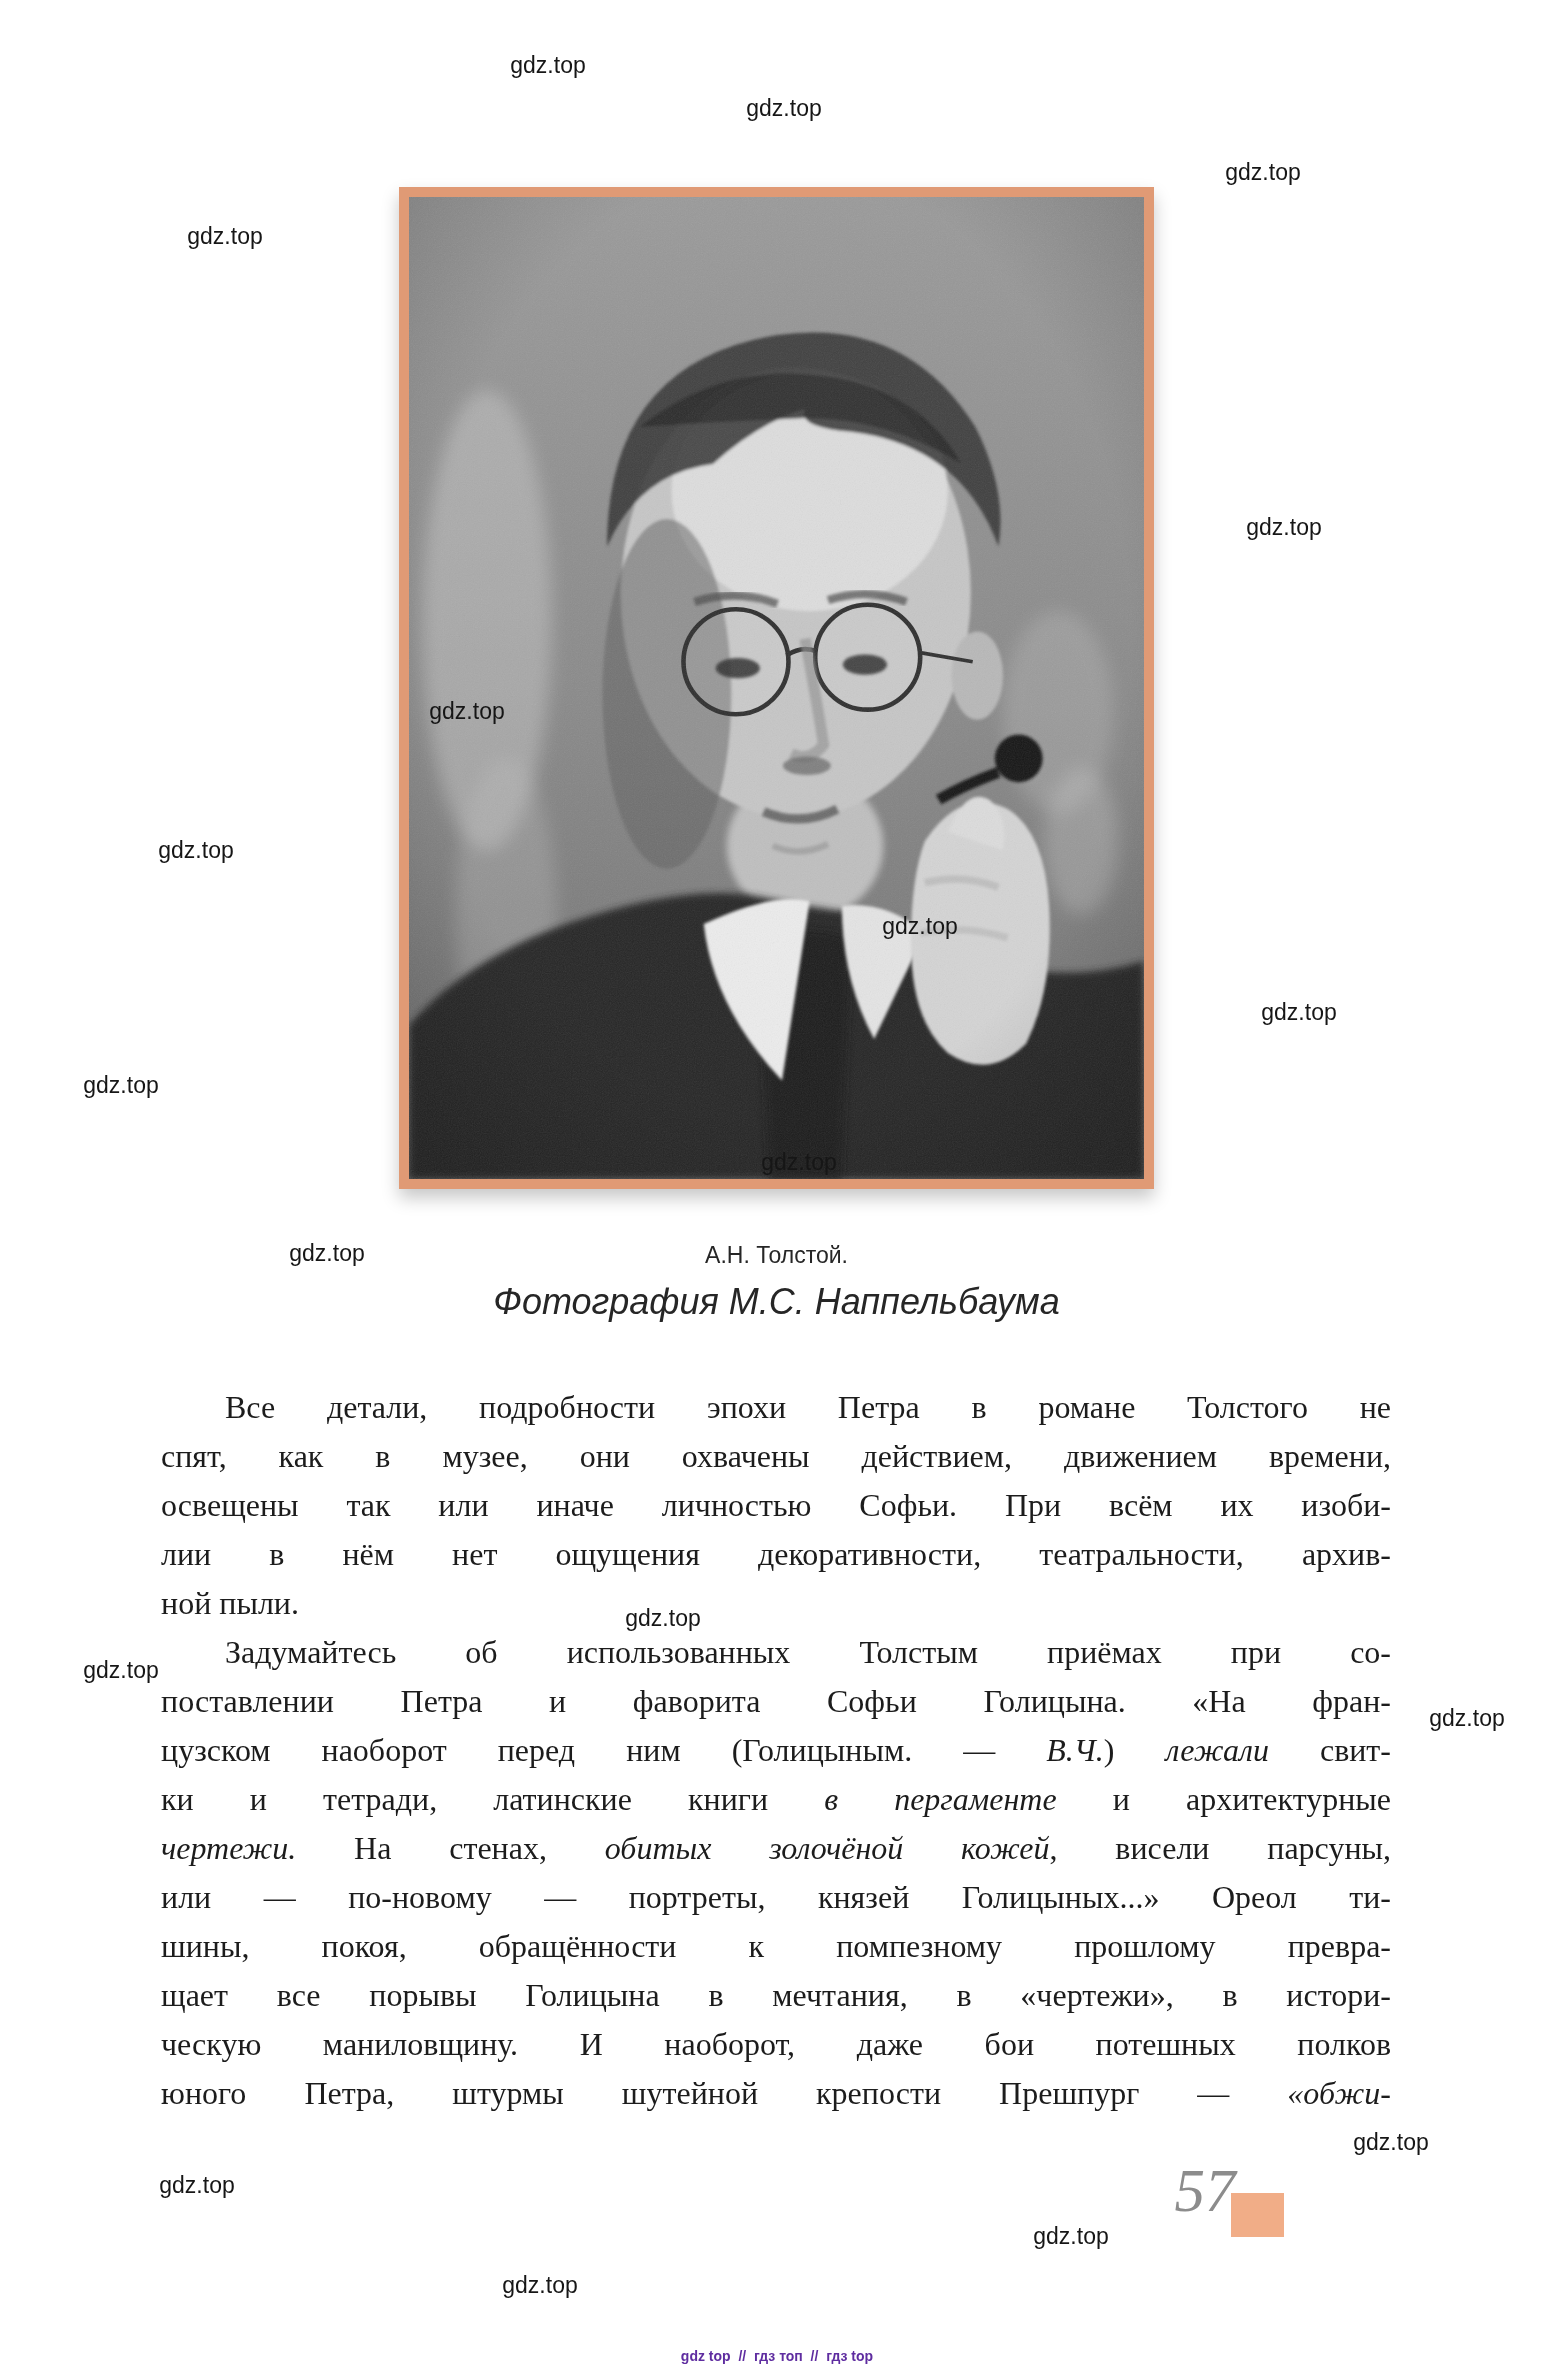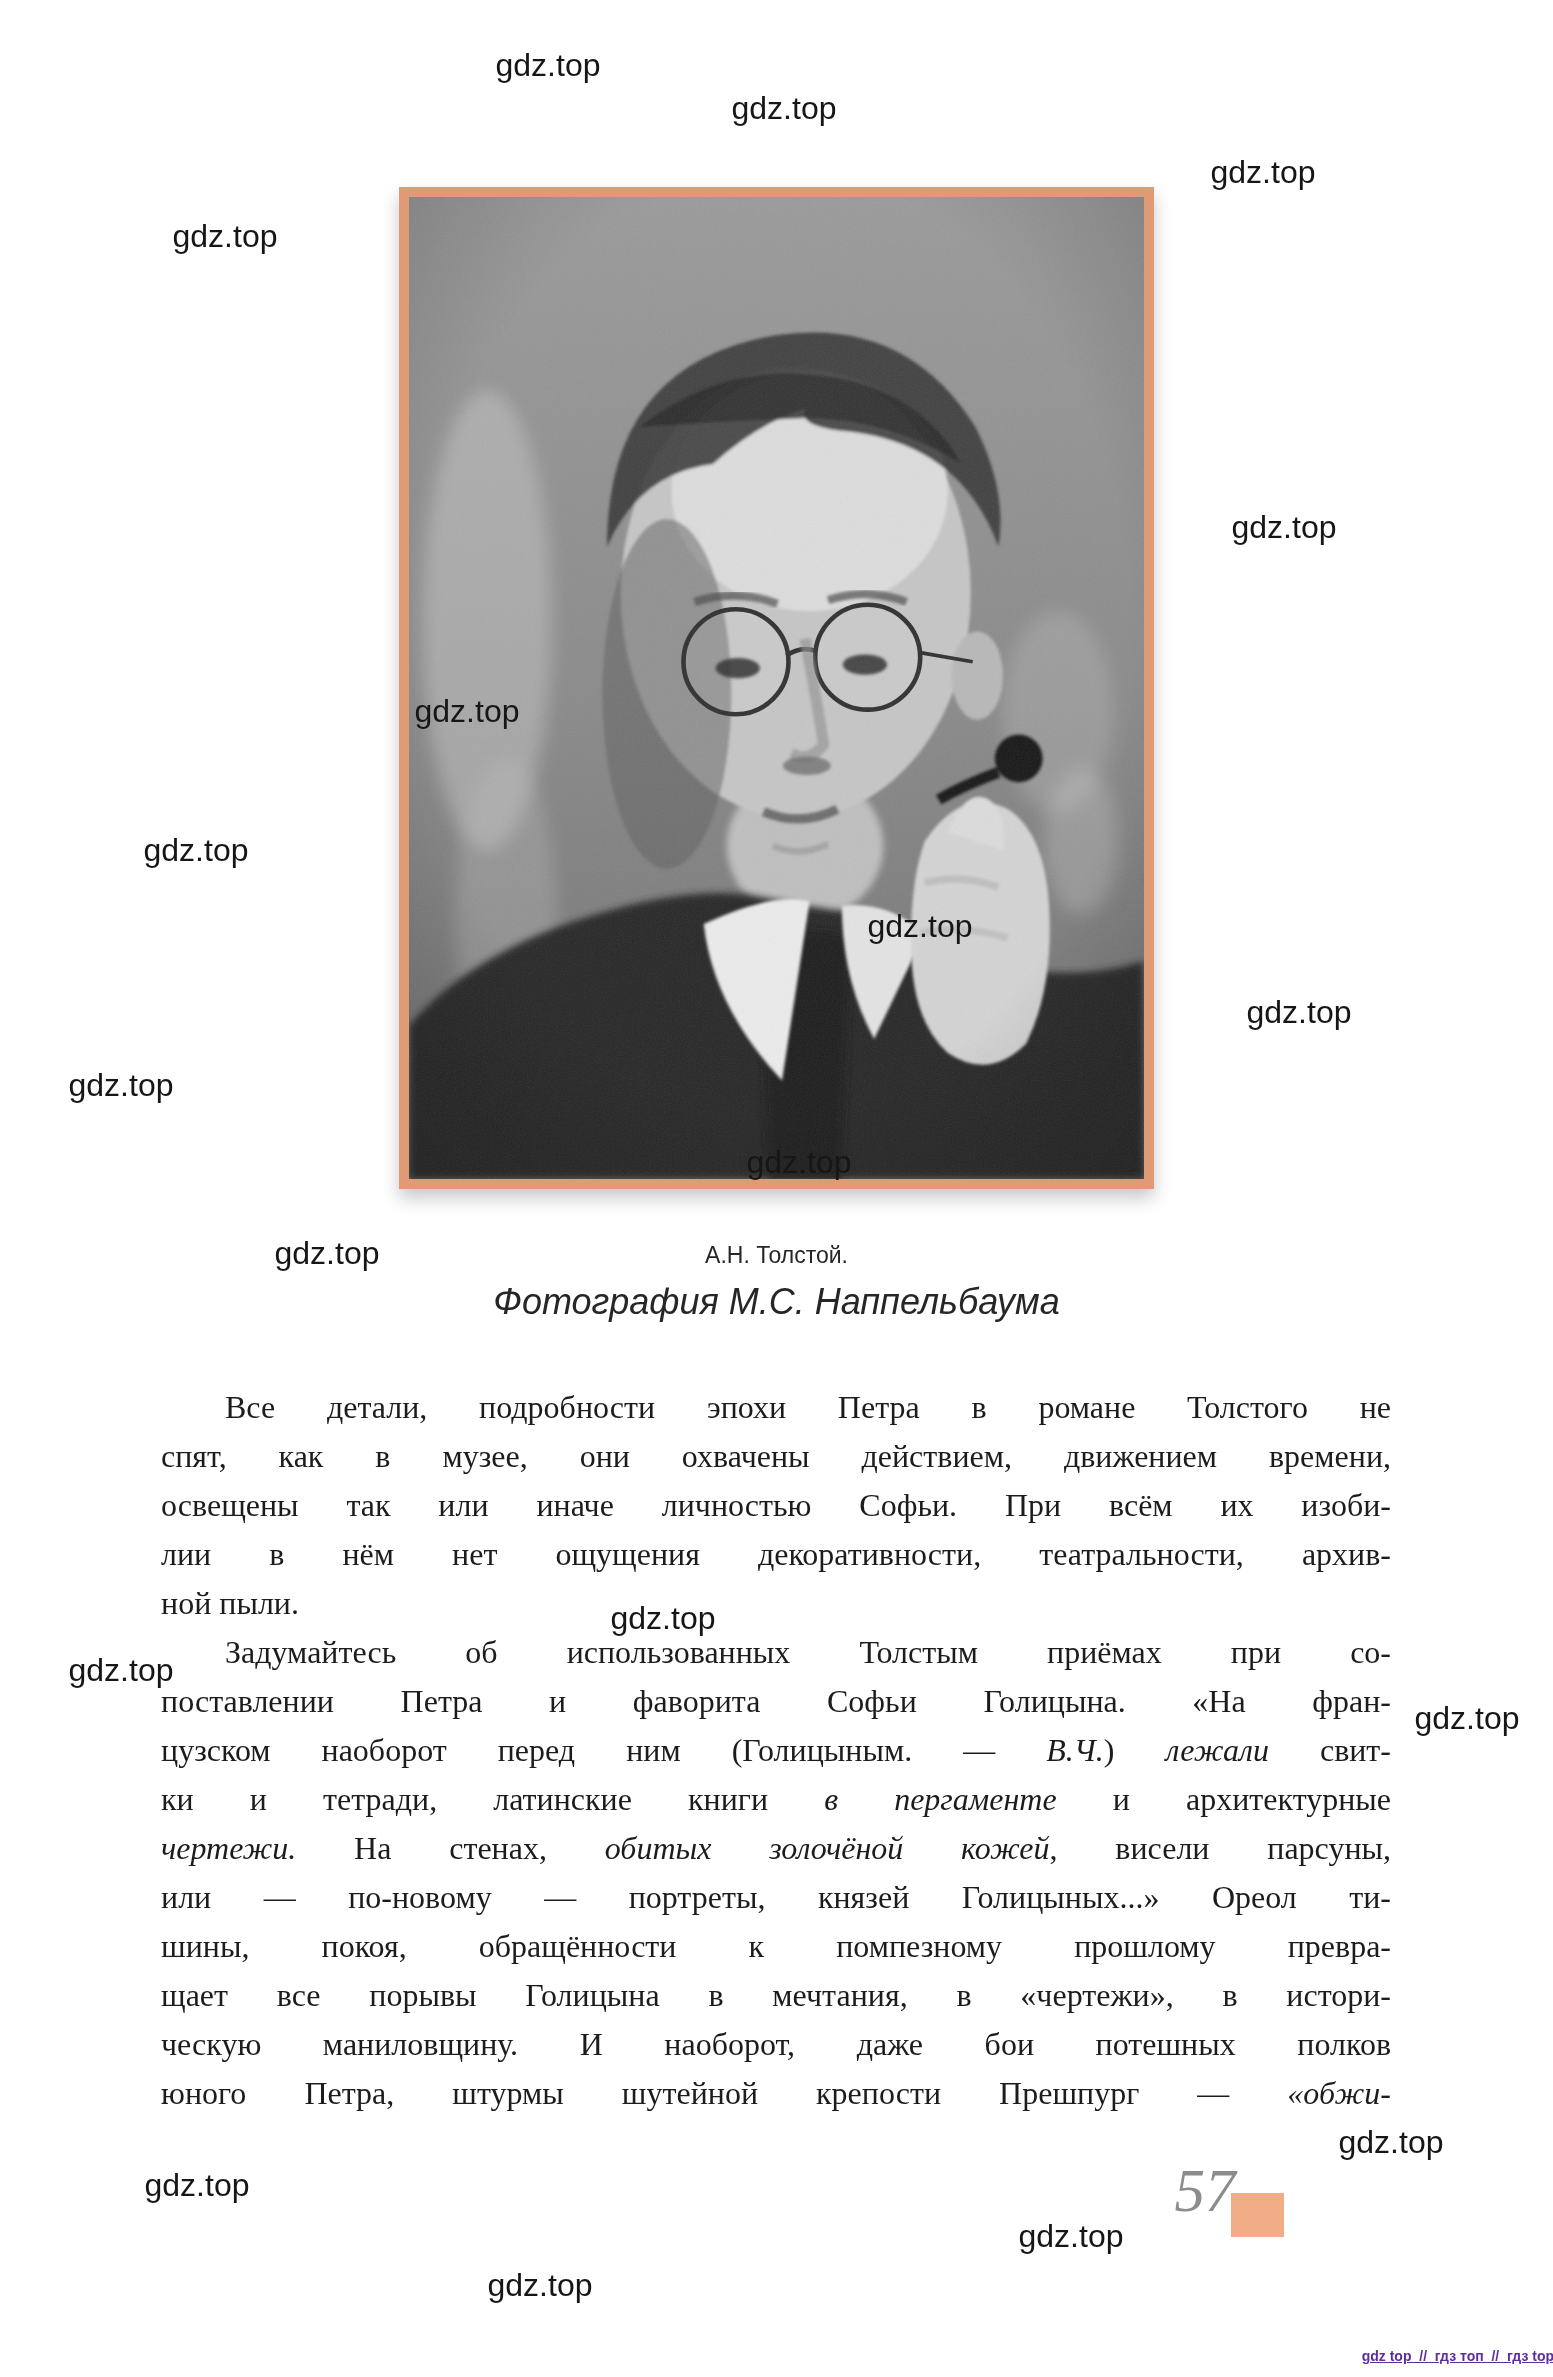--- a/index.html
+++ b/index.html
@@ -35,36 +35,36 @@
     z-index:2;
   }
   .line { height:49px; line-height:49px; text-align:justify; text-align-last:justify; }
   .line.no-just { text-align:left; text-align-last:left; }
   .line.indent { text-indent:64px; }
   .line em { font-style:italic; }
 
   #watermark-layer { position:absolute; inset:0; z-index:6; pointer-events:none; }
   #watermark-layer .wm {
     position:absolute; transform:translate(-50%,-50%);
-    font-size:32px; color:#161616; white-space:nowrap;
+    font-size:23px; color:#161616; white-space:nowrap;
   }
 
   .accent-square {
     position:absolute; left:1231px; top:2193px; width:53px; height:44px;
     background:#f1ad87; z-index:3;
   }
   .pagenum {
     position:absolute; left:1205px; top:2191px; transform:translate(-50%,-50%);
     font-family:"Liberation Serif", serif; font-style:italic;
     font-size:61px; color:#8c8c8c; z-index:4;
   }
 
   .promo-bottom {
-    position:absolute; top:2348px; left:0; width:100%; text-align:right;
-    font-size:14px; font-weight:600; color:#5f2da0; white-space:pre;text-decoration:underline;
+    position:absolute; top:2348px; left:0; width:100%; text-align:center;
+    font-size:14px; font-weight:600; color:#5f2da0; white-space:pre;
   }
 </style>
 </head>
 <body>
 
 <div class="page">
 
 
   <div class="photo-frame" style="border-color: rgb(224, 154, 117);">
     <svg viewBox="0 0 798 1067" preserveAspectRatio="none" aria-hidden="true">

